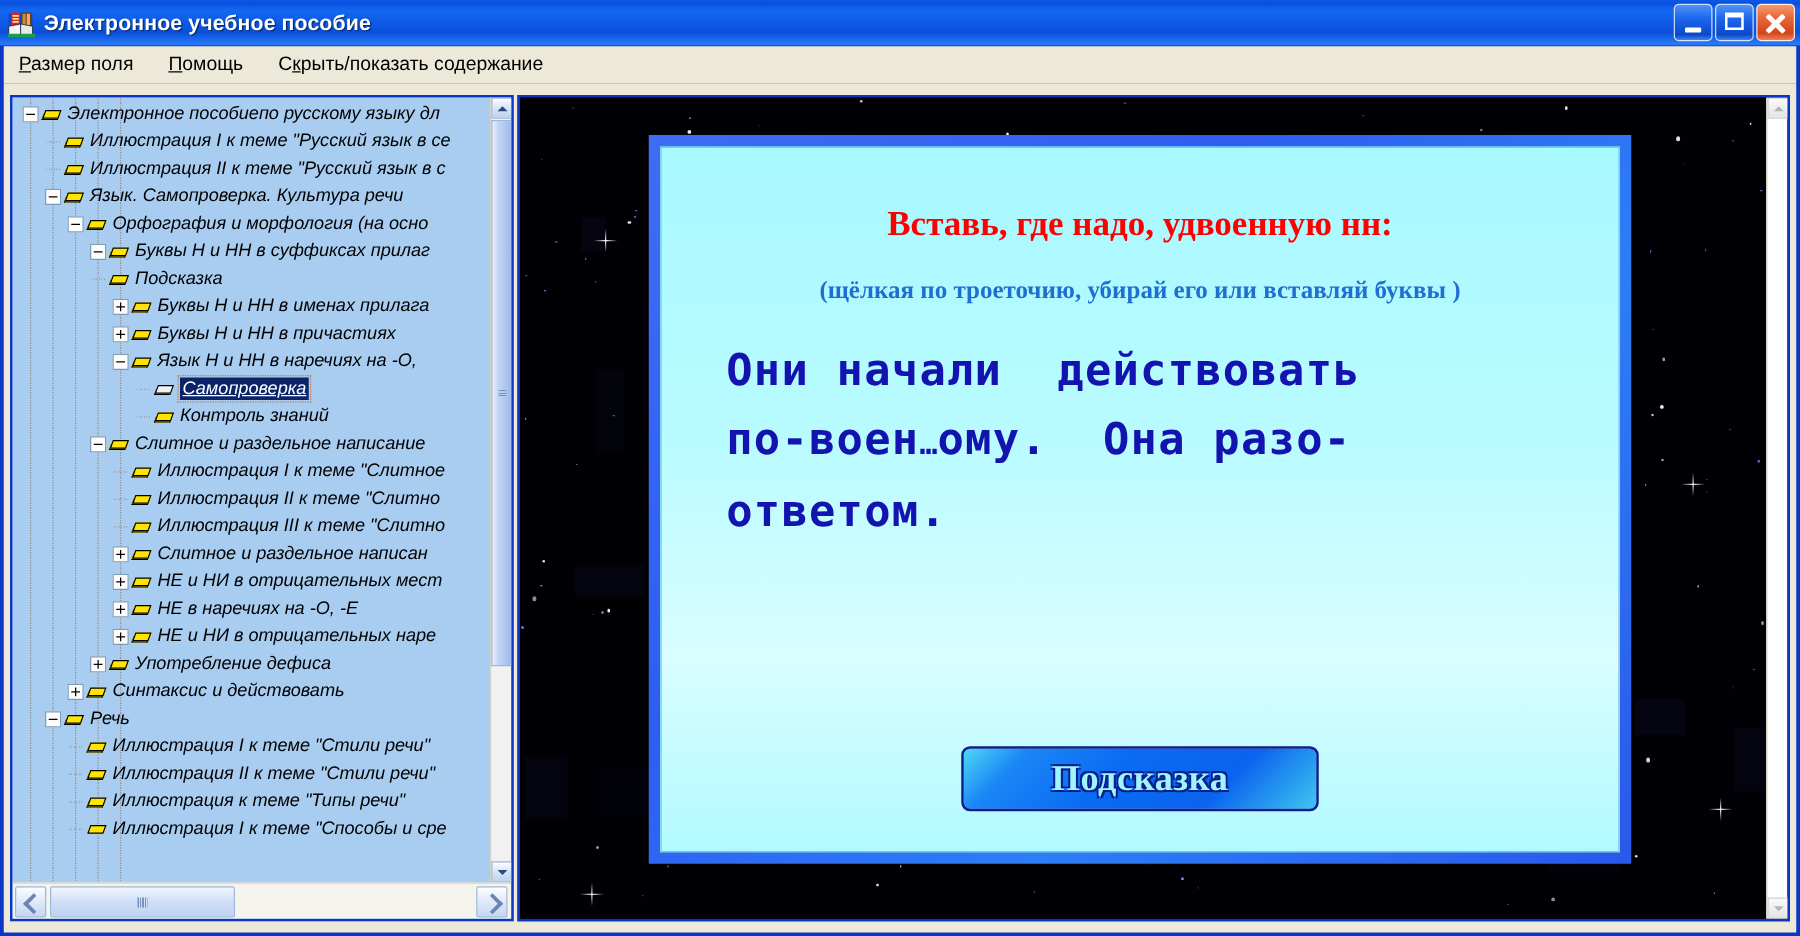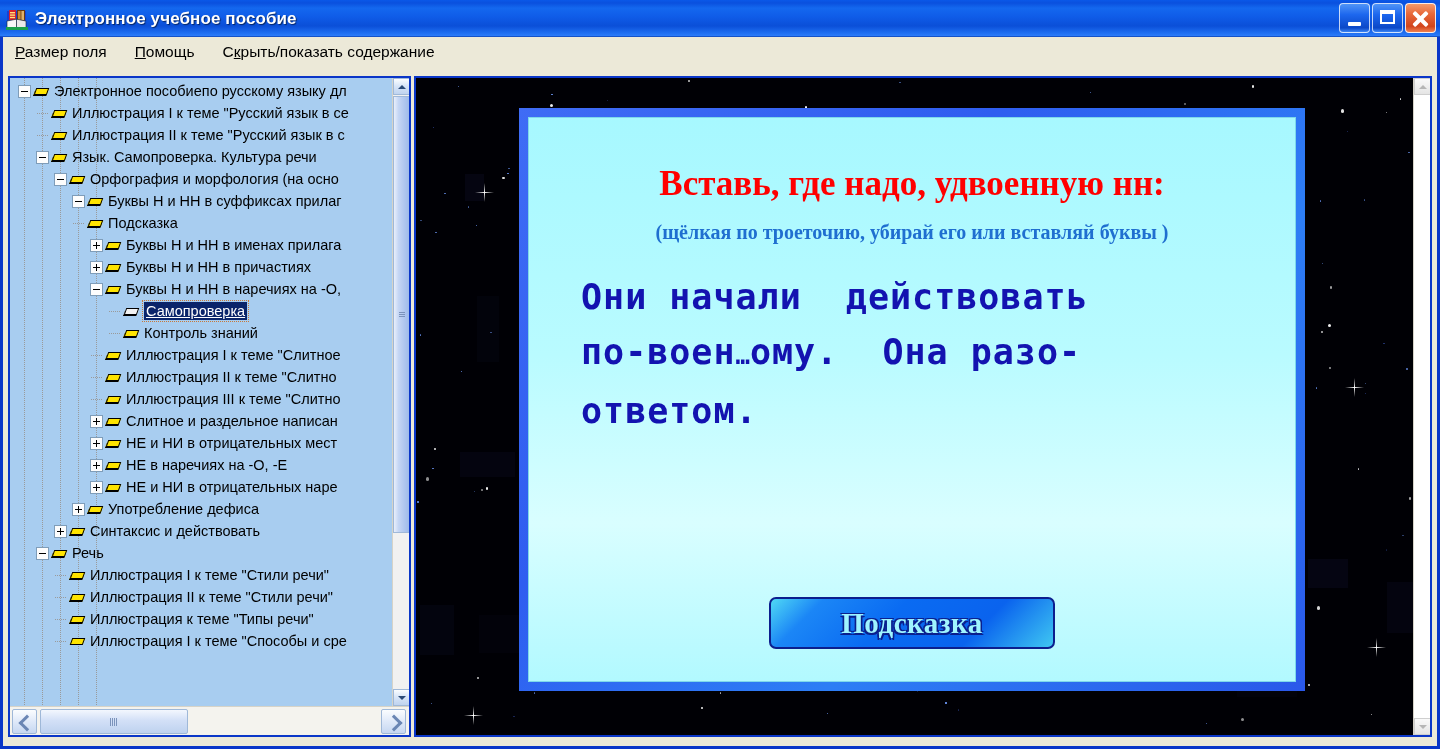--- a/index.html
+++ b/index.html
@@ -106,21 +106,21 @@
     box-sizing: border-box;
     overflow: hidden;
   }
   #tree-scroll-area {
     position: absolute; left: 0; top: 0;
     width: 382px; height: 628px;
     background: #a8cdf0;
     overflow: hidden;
   }
   #tree-list {
-    position: absolute; left: 0; top: 2px; width: 600px;
+    position: absolute; left: 0; top: 2px; width: 600px; font-style: italic;
   }
   .tree-row {
     height: 22px;
     display: flex; align-items: center;
     white-space: nowrap;
     position: relative;
   }
   .tree-indent { flex: none; }
   .expander {
     width: 13px; height: 13px; flex: none;
@@ -321,21 +321,21 @@
     border: 1px solid #7ed9ea;
     box-sizing: border-box;
     position: relative;
   }
   #slide-title {
     position: absolute; left: 0; right: 0; top: 46px;
     text-align: center;
     color: #ff0000;
     font-family: "Liberation Serif", serif;
     font-weight: bold;
-    font-size: 35px;
+    font-size: 28px;
     white-space: nowrap;
   }
   #slide-subtitle {
     position: absolute; left: 0; right: 0; top: 103px;
     text-align: center;
     color: #1f6fd0;
     font-family: "Liberation Serif", serif;
     font-weight: bold;
     font-size: 20px;
     white-space: nowrap;
@@ -520,39 +520,48 @@
               </div>
               <span class="tree-label">Буквы Н и НН в причастиях</span>
             </div>
             <div class="tree-row">
               <div class="tree-indent" style="width: 80px;"></div>
               <div class="expander"></div>
               <div class="book-icon">
                 <div class="b2"></div>
                 <div class="b1"></div>
               </div>
-              <span class="tree-label">Буквы Н и НН в наречиях на -О,</span>
+              <span class="tree-label">Язык Н и НН в наречиях на -О,</span>
             </div>
             <div class="tree-row selected">
               <div class="tree-indent" style="width: 98px;"></div>
               <div class="leaf-dash"></div>
               <div class="book-icon open">
                 <div class="b2"></div>
                 <div class="b1"></div>
               </div>
               <span class="tree-label">Самопроверка</span>
             </div>
             <div class="tree-row">
               <div class="tree-indent" style="width: 98px;"></div>
               <div class="leaf-dash"></div>
               <div class="book-icon">
                 <div class="b2"></div>
                 <div class="b1"></div>
               </div>
               <span class="tree-label">Контроль знаний</span>
+            </div>
+            <div class="tree-row">
+              <div class="tree-indent" style="width: 62px;"></div>
+              <div class="expander"></div>
+              <div class="book-icon">
+                <div class="b2"></div>
+                <div class="b1"></div>
+              </div>
+              <span class="tree-label">Слитное и раздельное написание</span>
             </div>
             <div class="tree-row">
               <div class="tree-indent" style="width: 80px;"></div>
               <div class="leaf-dash"></div>
               <div class="book-icon">
                 <div class="b2"></div>
                 <div class="b1"></div>
               </div>
               <span class="tree-label">Иллюстрация I к теме "Слитное</span>
             </div>

